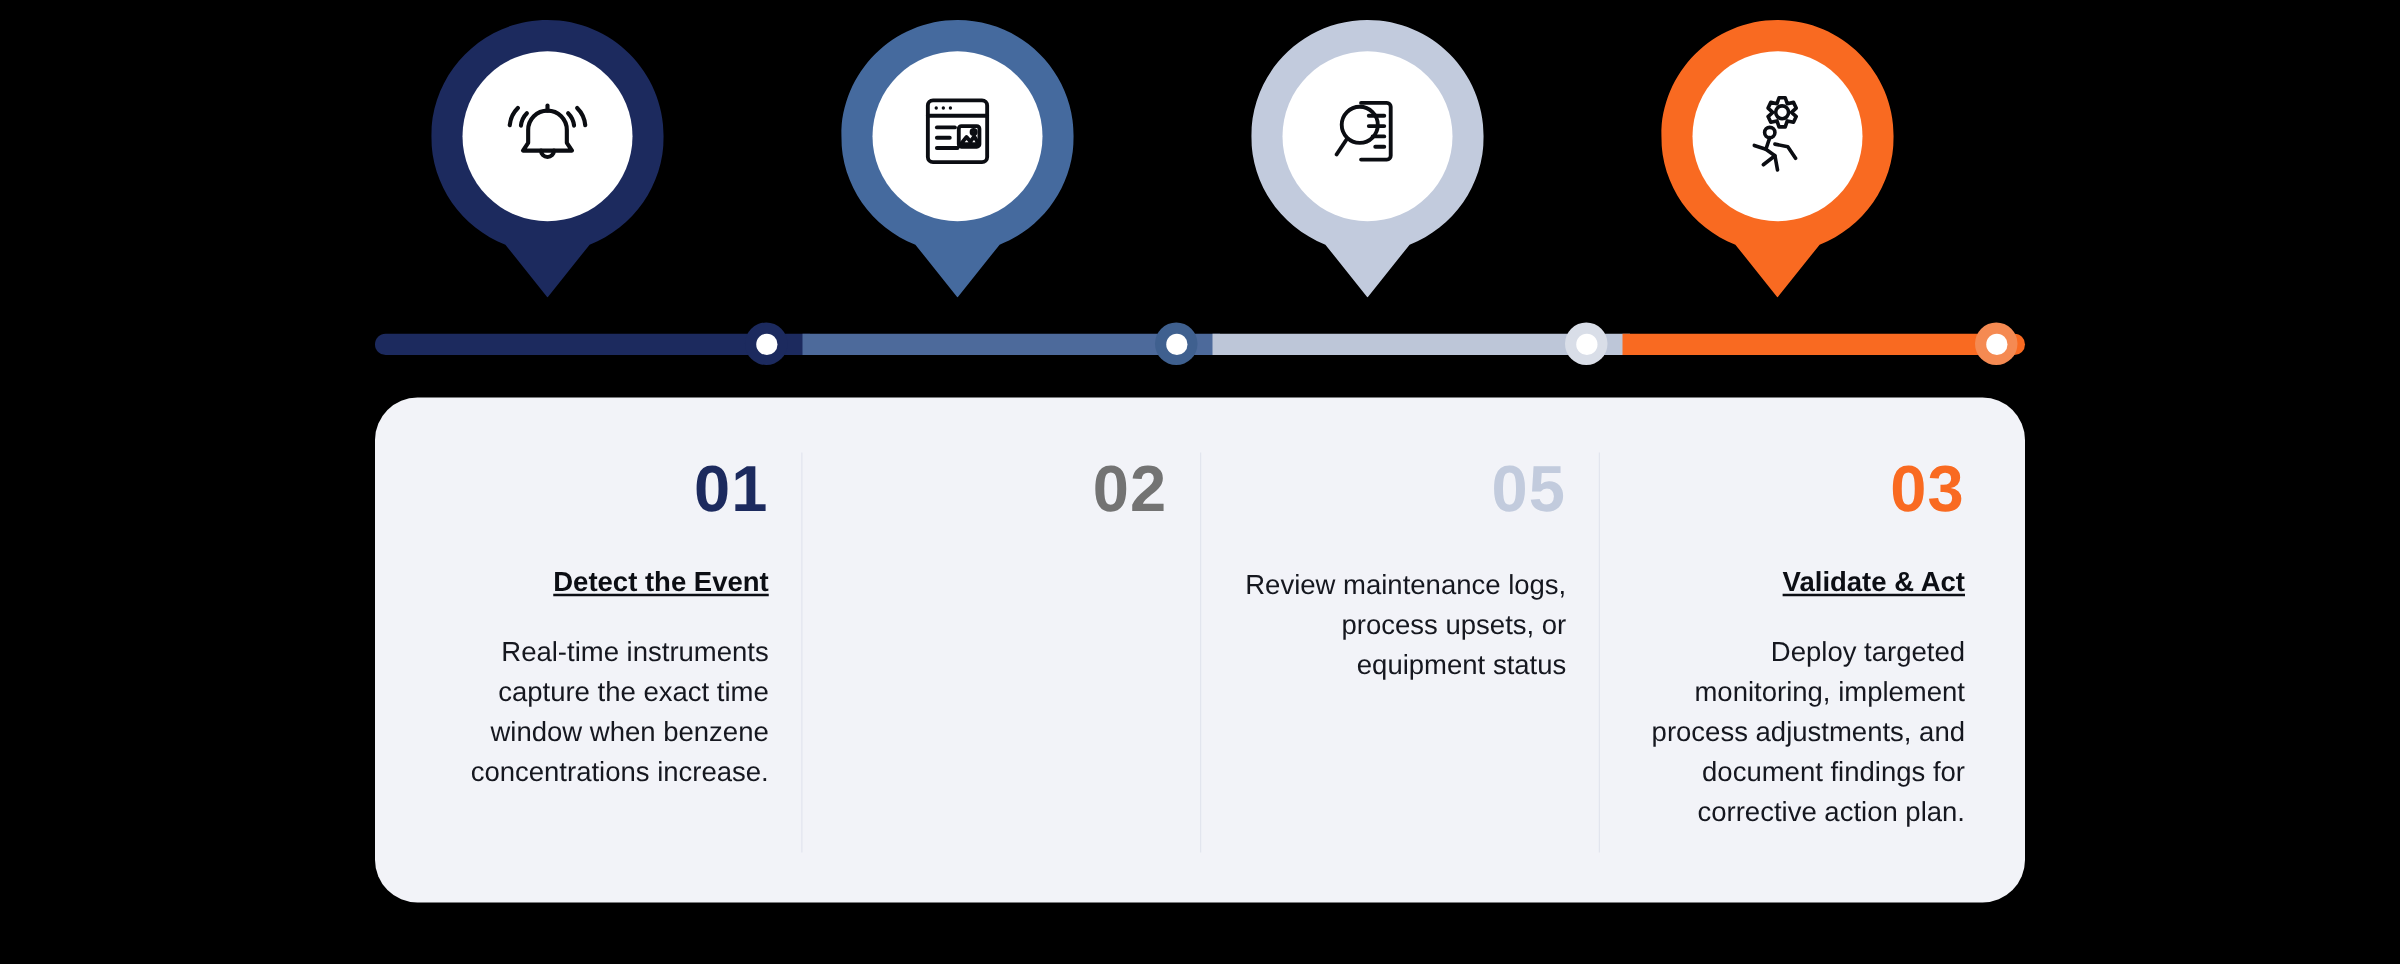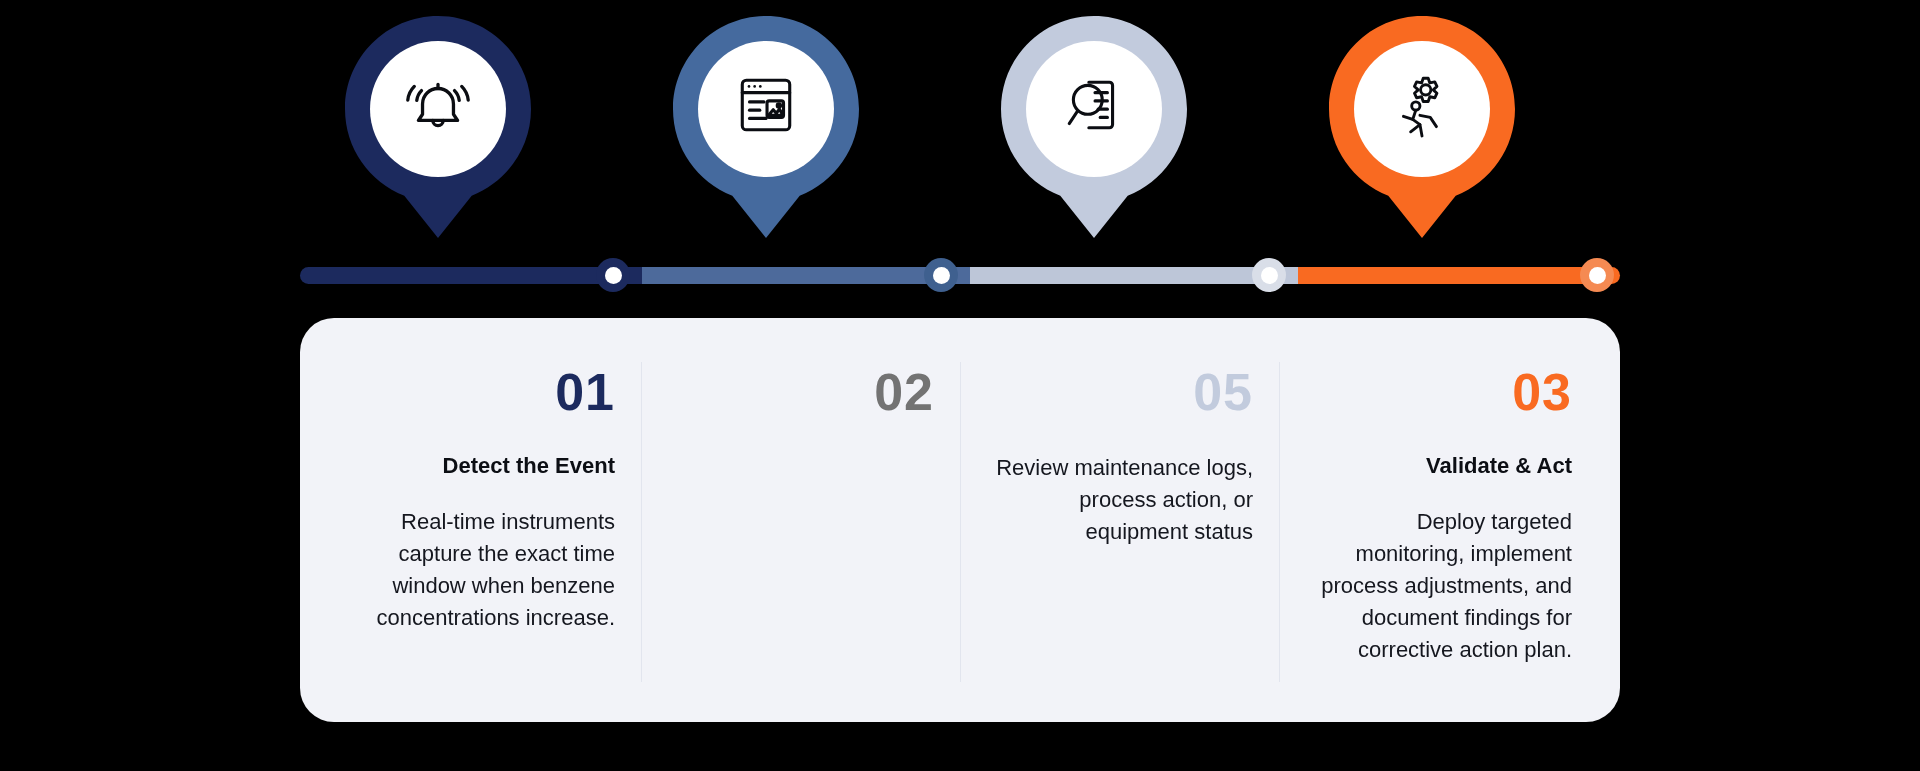--- a/index.html
+++ b/index.html
@@ -74,20 +74,21 @@
     line-height: 1;
     margin-top: 18px;
     margin-bottom: 34px;
   }
   .title {
     font-size: 22px;
     font-weight: 700;
     color: #0c0e14;
     line-height: 1.27;
     margin-bottom: 26px;
+    text-decoration: underline;
   }
   .desc {
     font-size: 22px;
     font-weight: 400;
     color: #15171f;
     line-height: 1.45;
   }
 </style>
 </head>
 <body>
@@ -201,21 +202,21 @@
         <div class="title">Detect the Event</div>
         <div class="desc">Real-time instruments capture the exact time window when benzene concentrations increase.</div>
       </div>
 
       <div class="col">
         <div class="num" style="color:#737373;">02</div>
       </div>
 
       <div class="col">
         <div class="num" style="color:#c2cbdd;">05</div>
-        <div class="desc">Review maintenance logs, process action, or equipment status</div>
+        <div class="desc">Review maintenance logs, process upsets, or equipment status</div>
       </div>
 
       <div class="col">
         <div class="num" style="color:#f96a21;">03</div>
         <div class="title">Validate &amp; Act</div>
         <div class="desc">Deploy targeted monitoring, implement process adjustments, and document findings for corrective action plan.</div>
       </div>
 
     </div>
   </div>

